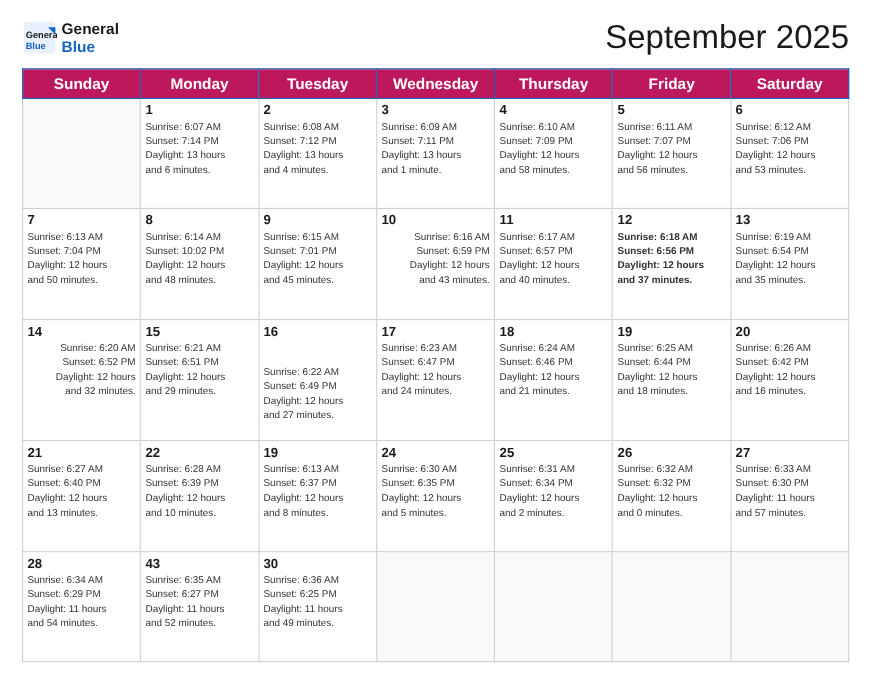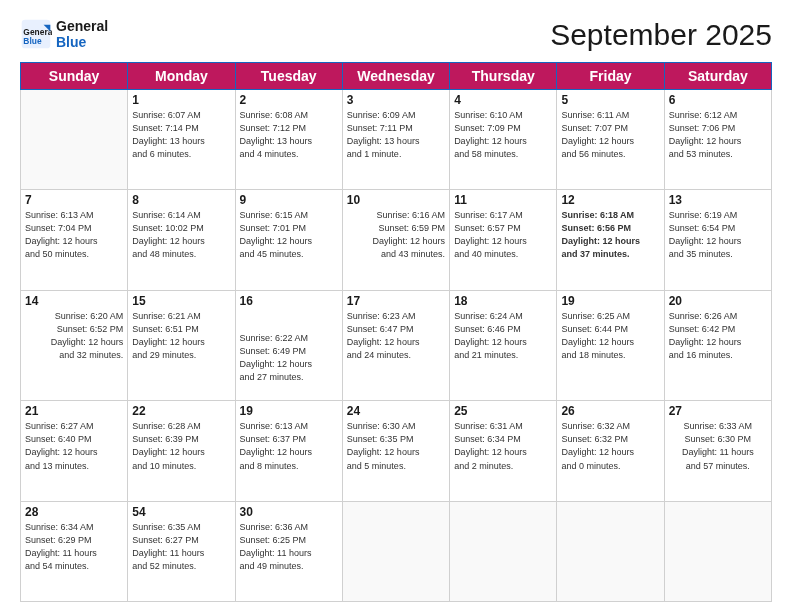--- a/index.html
+++ b/index.html
@@ -308,36 +308,36 @@
           </td>
           <td>
             <span class="day-num">26</span>
             <div class="day-detail" style="white-space: pre-line;">Sunrise: 6:32 AM
 Sunset: 6:32 PM
 Daylight: 12 hours
 and 0 minutes.</div>
           </td>
           <td>
             <span class="day-num">27</span>
-            <div class="day-detail" style="white-space: pre-line; text-align: center;">Sunrise: 6:33 AM
+            <div class="day-detail" style="white-space: pre-line;">Sunrise: 6:33 AM
 Sunset: 6:30 PM
 Daylight: 11 hours
 and 57 minutes.</div>
           </td>
         </tr>
         <tr>
           <td>
             <span class="day-num">28</span>
             <div class="day-detail" style="white-space: pre-line;">Sunrise: 6:34 AM
 Sunset: 6:29 PM
 Daylight: 11 hours
 and 54 minutes.</div>
           </td>
           <td>
-            <span class="day-num">54</span>
+            <span class="day-num">43</span>
             <div class="day-detail" style="white-space: pre-line;">Sunrise: 6:35 AM
 Sunset: 6:27 PM
 Daylight: 11 hours
 and 52 minutes.</div>
           </td>
           <td>
             <span class="day-num">30</span>
             <div class="day-detail" style="white-space: pre-line;">Sunrise: 6:36 AM
 Sunset: 6:25 PM
 Daylight: 11 hours

